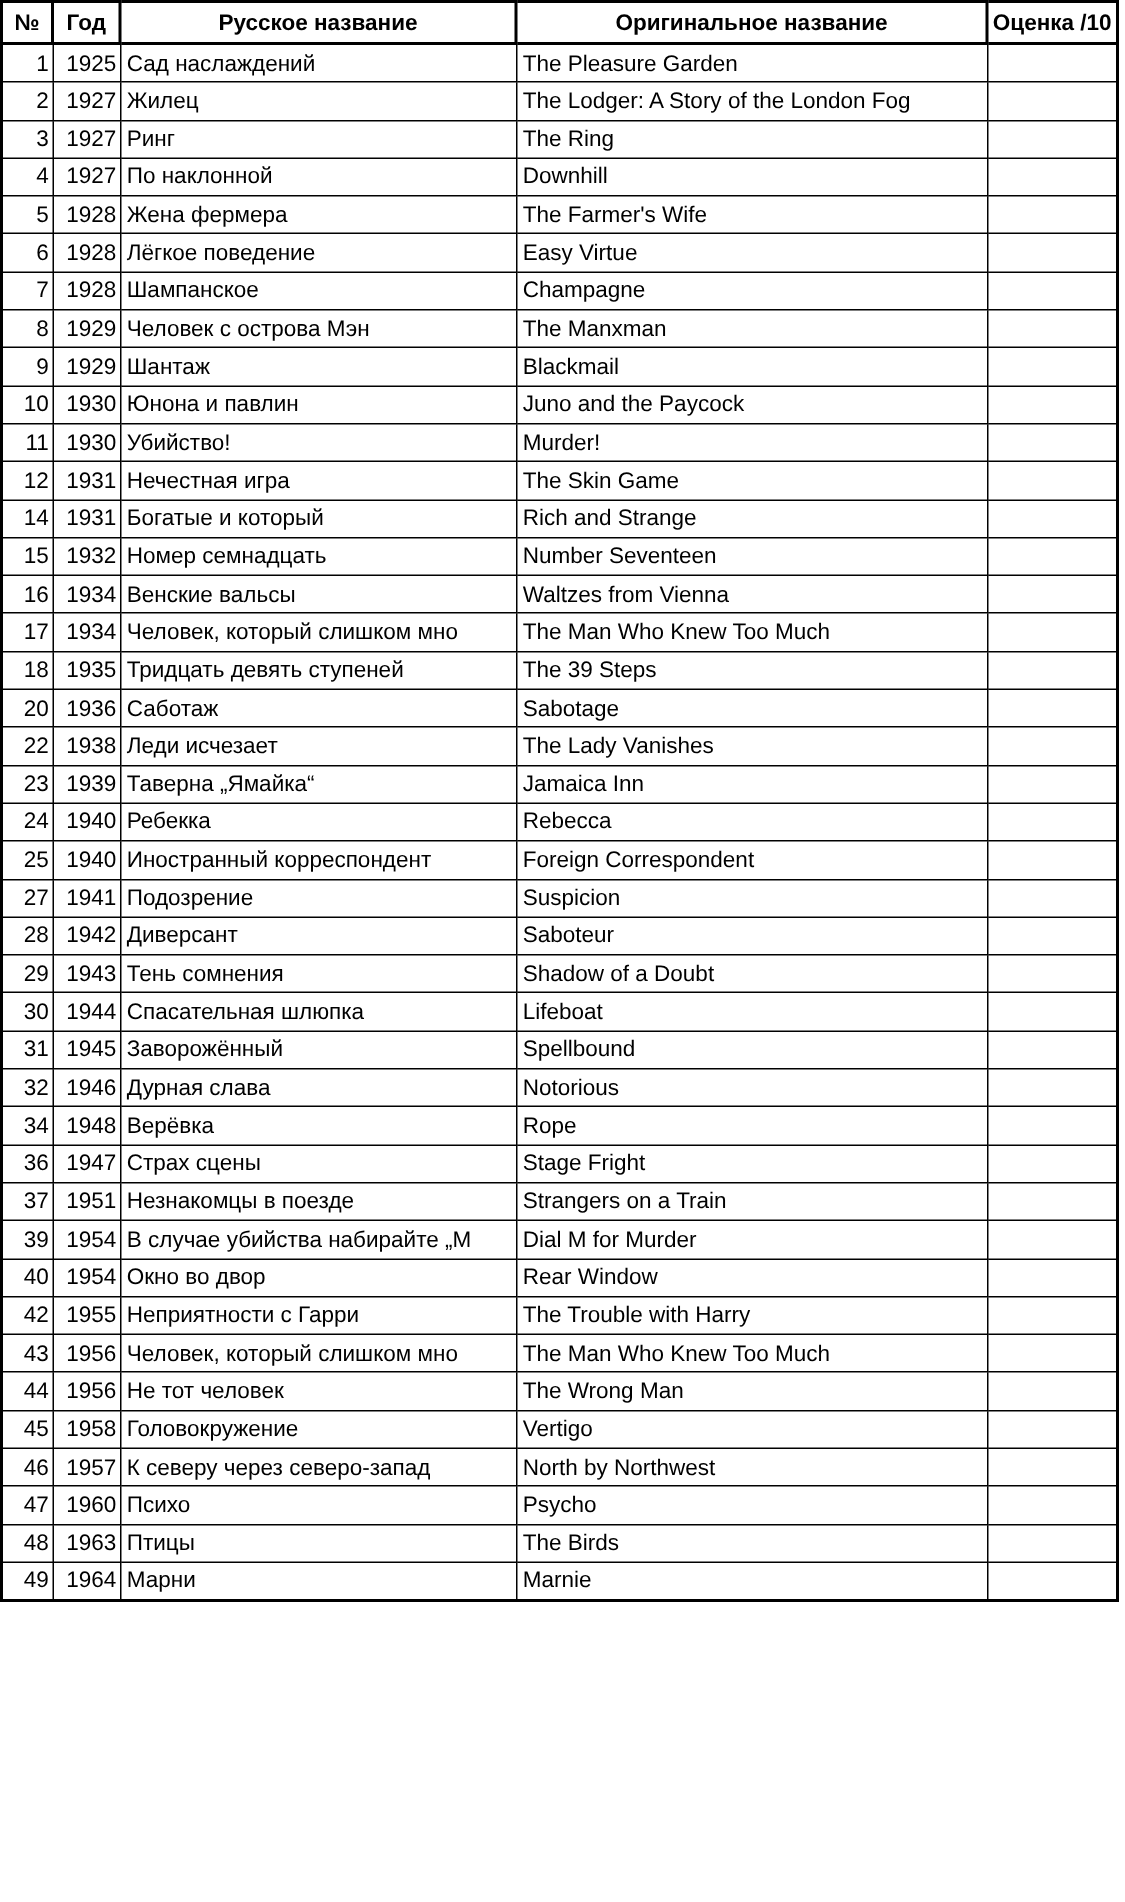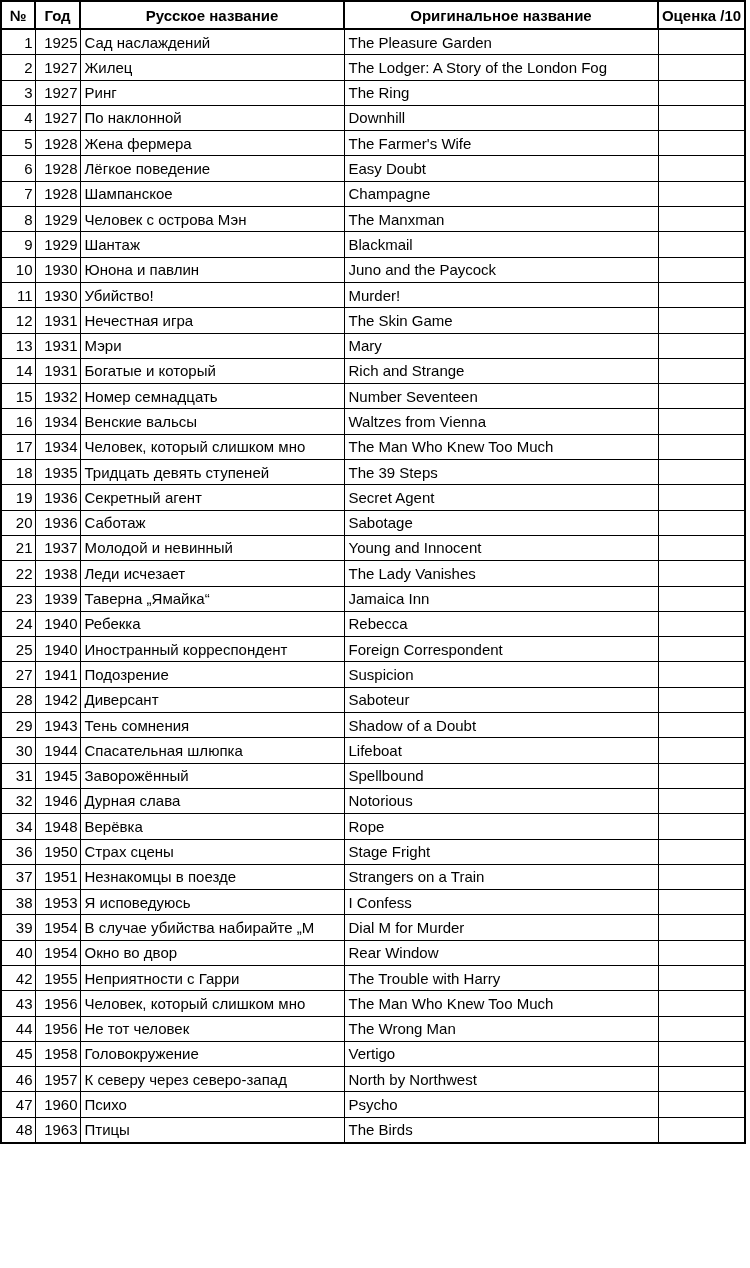--- a/index.html
+++ b/index.html
@@ -106,21 +106,21 @@
         <td class="c-num">5</td>
         <td class="c-year">1928</td>
         <td class="c-ru">Жена фермера</td>
         <td class="c-en">The Farmer's Wife</td>
         <td class="c-score"></td>
       </tr>
       <tr>
         <td class="c-num">6</td>
         <td class="c-year">1928</td>
         <td class="c-ru">Лёгкое поведение</td>
-        <td class="c-en">Easy Doubt</td>
+        <td class="c-en">Easy Virtue</td>
         <td class="c-score"></td>
       </tr>
       <tr>
         <td class="c-num">7</td>
         <td class="c-year">1928</td>
         <td class="c-ru">Шампанское</td>
         <td class="c-en">Champagne</td>
         <td class="c-score"></td>
       </tr>
       <tr>
@@ -152,27 +152,20 @@
         <td class="c-score"></td>
       </tr>
       <tr>
         <td class="c-num">12</td>
         <td class="c-year">1931</td>
         <td class="c-ru">Нечестная игра</td>
         <td class="c-en">The Skin Game</td>
         <td class="c-score"></td>
       </tr>
       <tr>
-        <td class="c-num">13</td>
-        <td class="c-year">1931</td>
-        <td class="c-ru">Мэри</td>
-        <td class="c-en">Mary</td>
-        <td class="c-score"></td>
-      </tr>
-      <tr>
         <td class="c-num">14</td>
         <td class="c-year">1931</td>
         <td class="c-ru">Богатые и который</td>
         <td class="c-en">Rich and Strange</td>
         <td class="c-score"></td>
       </tr>
       <tr>
         <td class="c-num">15</td>
         <td class="c-year">1932</td>
         <td class="c-ru">Номер семнадцать</td>
@@ -194,41 +187,27 @@
         <td class="c-score"></td>
       </tr>
       <tr>
         <td class="c-num">18</td>
         <td class="c-year">1935</td>
         <td class="c-ru">Тридцать девять ступеней</td>
         <td class="c-en">The 39 Steps</td>
         <td class="c-score"></td>
       </tr>
       <tr>
-        <td class="c-num">19</td>
-        <td class="c-year">1936</td>
-        <td class="c-ru">Секретный агент</td>
-        <td class="c-en">Secret Agent</td>
-        <td class="c-score"></td>
-      </tr>
-      <tr>
         <td class="c-num">20</td>
         <td class="c-year">1936</td>
         <td class="c-ru">Саботаж</td>
         <td class="c-en">Sabotage</td>
         <td class="c-score"></td>
       </tr>
       <tr>
-        <td class="c-num">21</td>
-        <td class="c-year">1937</td>
-        <td class="c-ru">Молодой и невинный</td>
-        <td class="c-en">Young and Innocent</td>
-        <td class="c-score"></td>
-      </tr>
-      <tr>
         <td class="c-num">22</td>
         <td class="c-year">1938</td>
         <td class="c-ru">Леди исчезает</td>
         <td class="c-en">The Lady Vanishes</td>
         <td class="c-score"></td>
       </tr>
       <tr>
         <td class="c-num">23</td>
         <td class="c-year">1939</td>
         <td class="c-ru">Таверна „Ямайка“</td>
@@ -293,40 +272,33 @@
       </tr>
       <tr>
         <td class="c-num">34</td>
         <td class="c-year">1948</td>
         <td class="c-ru">Верёвка</td>
         <td class="c-en">Rope</td>
         <td class="c-score"></td>
       </tr>
       <tr>
         <td class="c-num">36</td>
-        <td class="c-year">1950</td>
+        <td class="c-year">1947</td>
         <td class="c-ru">Страх сцены</td>
         <td class="c-en">Stage Fright</td>
         <td class="c-score"></td>
       </tr>
       <tr>
         <td class="c-num">37</td>
         <td class="c-year">1951</td>
         <td class="c-ru">Незнакомцы в поезде</td>
         <td class="c-en">Strangers on a Train</td>
         <td class="c-score"></td>
       </tr>
       <tr>
-        <td class="c-num">38</td>
-        <td class="c-year">1953</td>
-        <td class="c-ru">Я исповедуюсь</td>
-        <td class="c-en">I Confess</td>
-        <td class="c-score"></td>
-      </tr>
-      <tr>
         <td class="c-num">39</td>
         <td class="c-year">1954</td>
         <td class="c-ru">В случае убийства набирайте „М</td>
         <td class="c-en">Dial M for Murder</td>
         <td class="c-score"></td>
       </tr>
       <tr>
         <td class="c-num">40</td>
         <td class="c-year">1954</td>
         <td class="c-ru">Окно во двор</td>
@@ -375,14 +347,21 @@
         <td class="c-en">Psycho</td>
         <td class="c-score"></td>
       </tr>
       <tr>
         <td class="c-num">48</td>
         <td class="c-year">1963</td>
         <td class="c-ru">Птицы</td>
         <td class="c-en">The Birds</td>
         <td class="c-score"></td>
       </tr>
+      <tr>
+        <td class="c-num">49</td>
+        <td class="c-year">1964</td>
+        <td class="c-ru">Марни</td>
+        <td class="c-en">Marnie</td>
+        <td class="c-score"></td>
+      </tr>
     </tbody>
 </table>
 
 </body></html>

